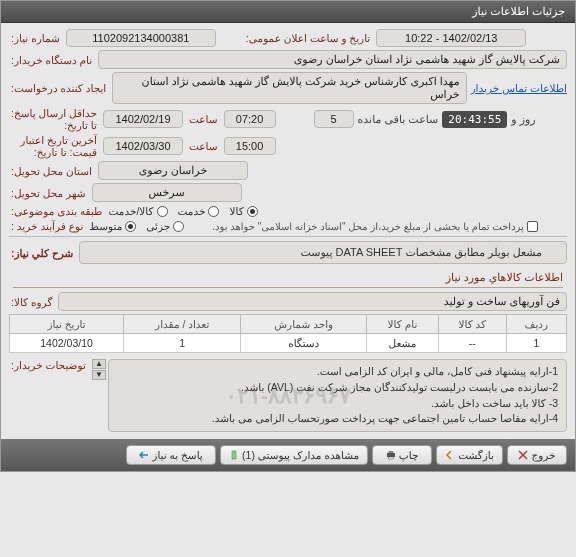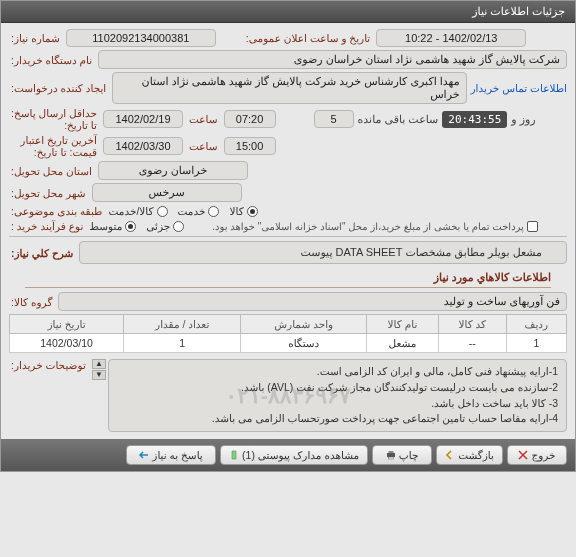--- a/index.html
+++ b/index.html
@@ -53,20 +53,21 @@
     color: #222;
     min-height: 18px;
     text-align: center;
     display: inline-flex;
     align-items: center;
     justify-content: center;
   }
   .long { flex: 1; text-align: right; justify-content: flex-start; }
   .link {
     color: #1758b3;
+    text-decoration: underline;
     cursor: pointer;
     font-size: 10.5px;
   }
   .countdown {
     color: #444;
     font-size: 11px;
     display: inline-flex;
     align-items: center;
     gap: 4px;
   }
@@ -106,25 +107,25 @@
     font-size: 10px;
     color: #555;
   }
   hr.sep {
     border: none;
     border-top: 1px solid #bbb;
     margin: 4px 0;
   }
   .section-head {
     color: #7a2e1b;
-    font-weight: bold;
+    font-weight: normal;
     font-size: 11px;
     border-bottom: 1px solid #b8a089;
     padding: 3px 0;
-    margin: 4px 16px;
+    margin: 4px 4px;
   }
   .big-field {
     width: 100%;
     background: #e0dfdb;
     border: 1px solid #b8b7b3;
     border-radius: 4px;
     padding: 4px 24px;
     text-align: right;
     font-size: 11px;
     min-height: 22px;

